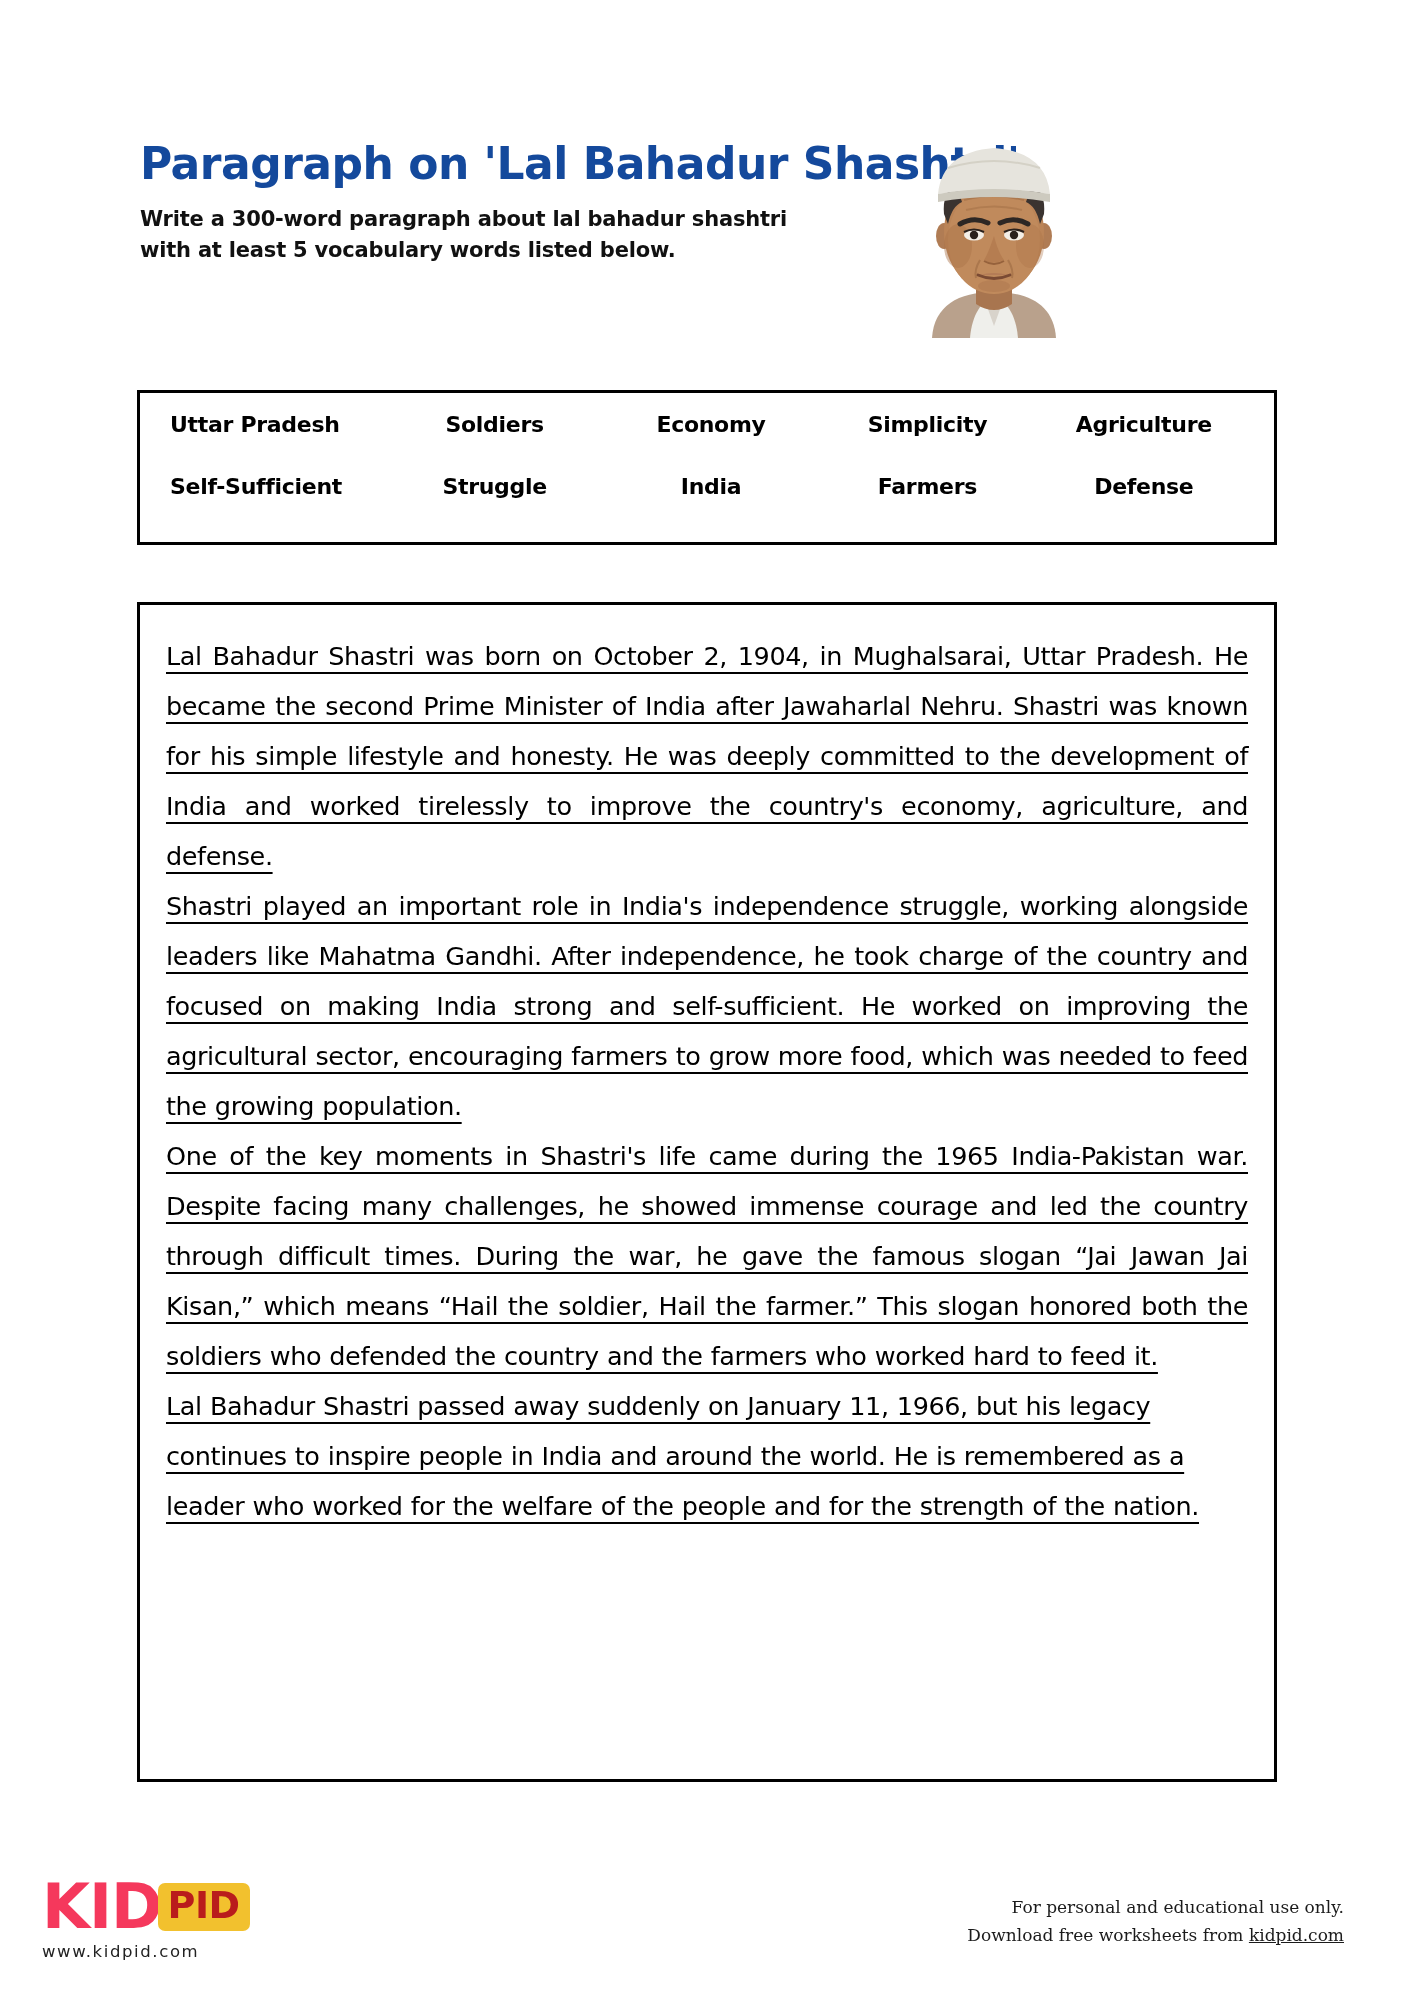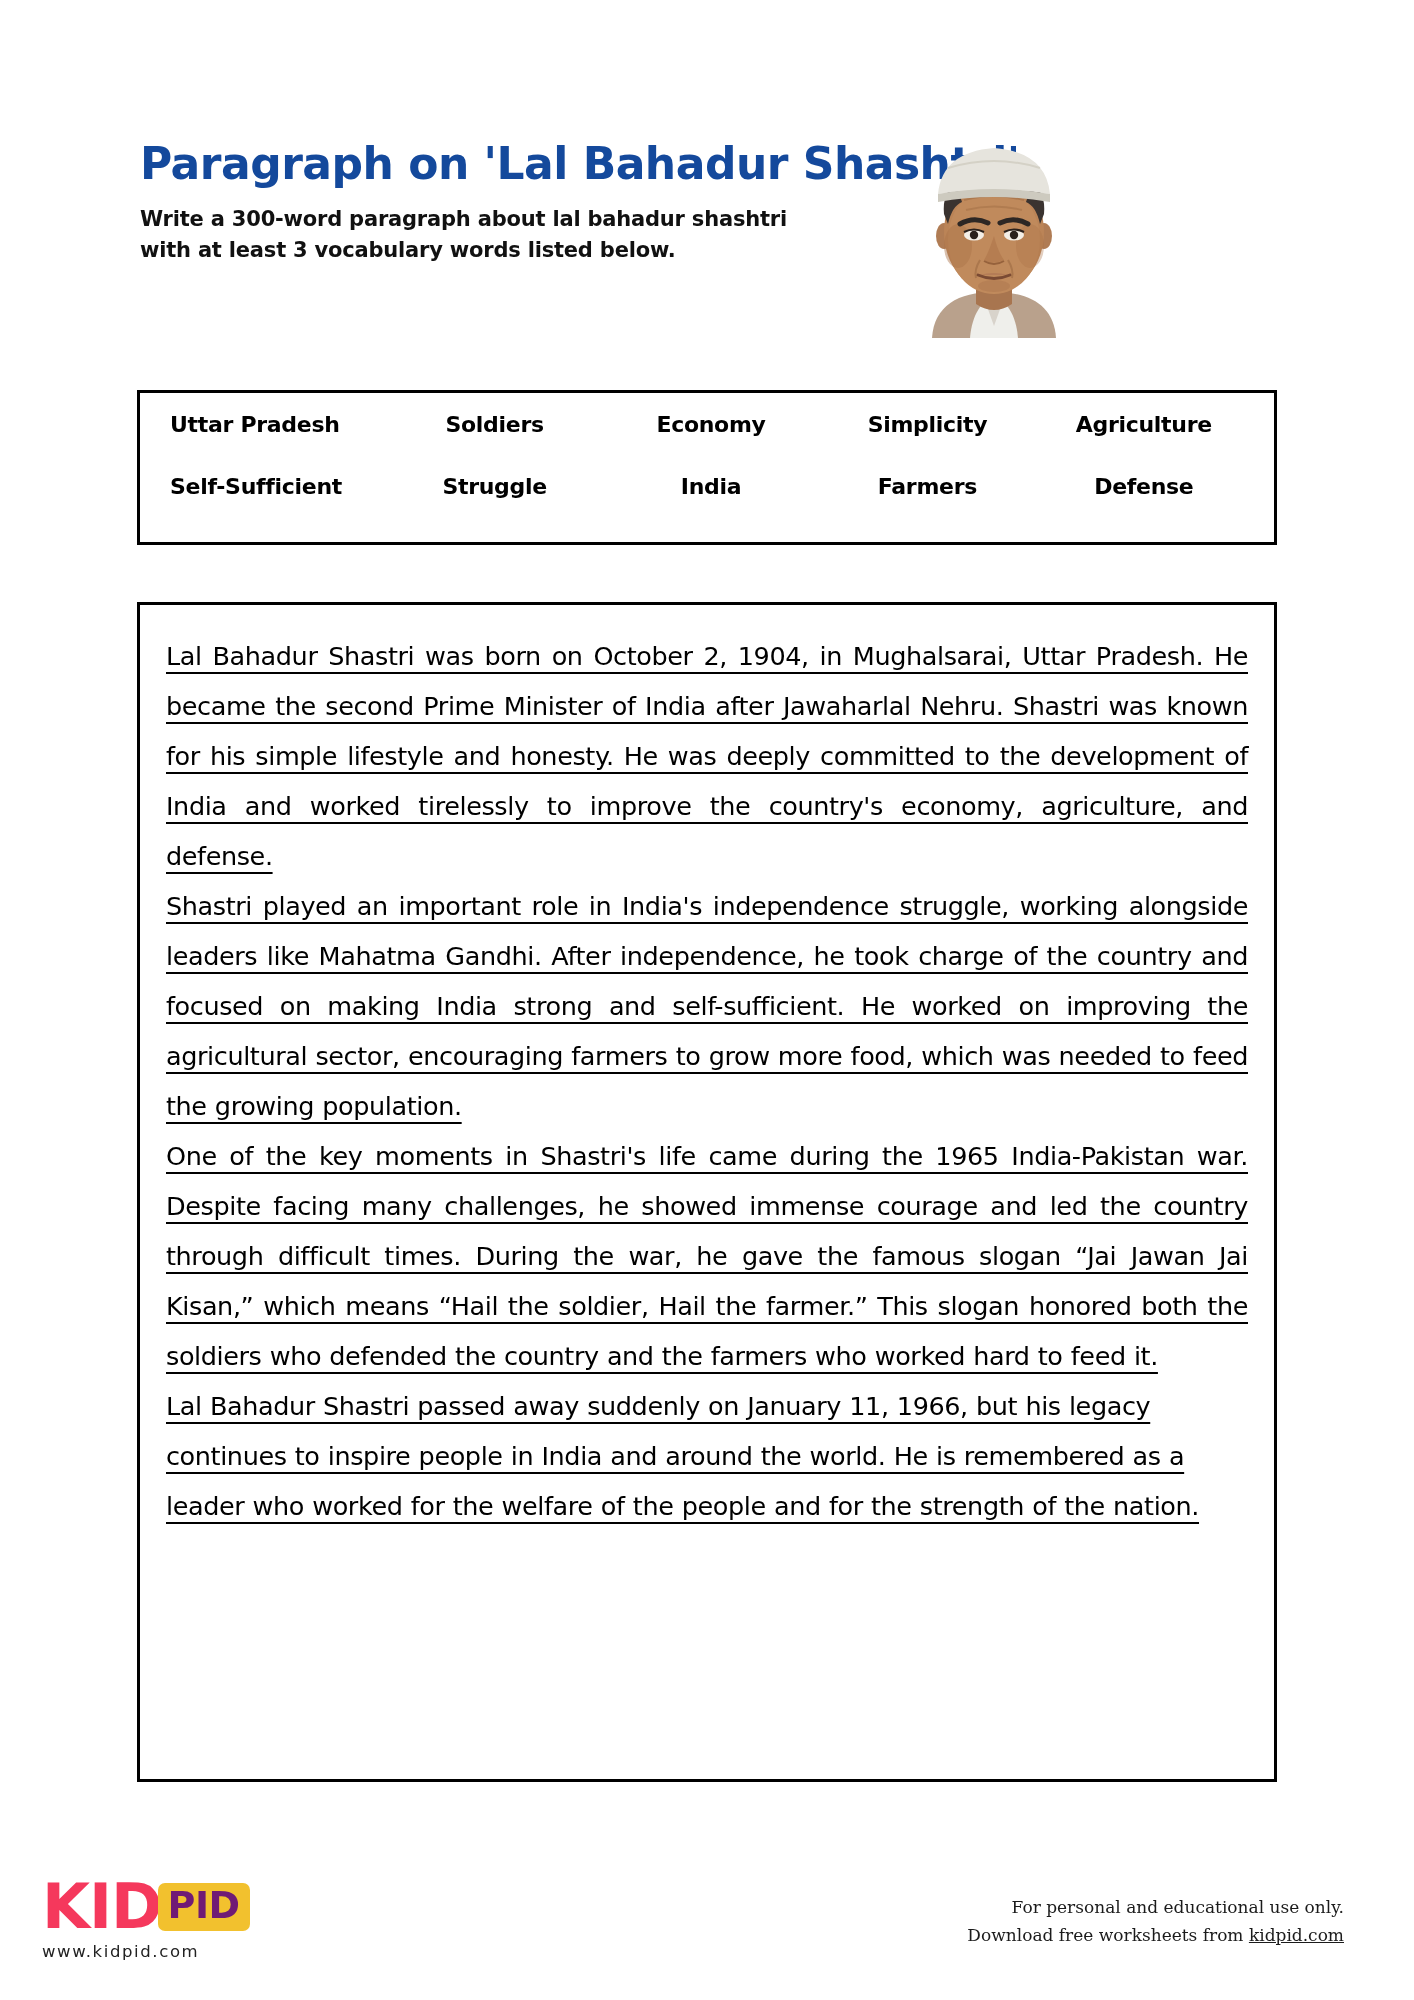--- a/index.html
+++ b/index.html
@@ -153,21 +153,21 @@
     font-weight: 700;
     color: #f5385c;
     letter-spacing: -1px;
     line-height: 1;
   }
 
   .logo-pid {
     font-family: "DejaVu Sans", sans-serif;
     font-size: 38px;
     font-weight: 700;
-    color: #701a75;
+    color: #b91c1c;
     background: #f2c12e;
     border-radius: 7px;
     padding: 2px 10px 5px 10px;
     margin-left: -4px;
     letter-spacing: -0.5px;
     line-height: 1.08;
   }
 
   .logo-url {
     margin-top: 8px;
@@ -196,21 +196,21 @@
 </style>
 </head>
 <body>
 
 <div class="page">
 
   <div class="header">
     <div class="worksheet-title">Paragraph on 'Lal Bahadur Shashtri'</div>
     <div class="worksheet-subtitle">
       <div>Write a 300-word paragraph about lal bahadur shashtri</div>
-      <div>with at least 3 vocabulary words listed below.</div>
+      <div>with at least 5 vocabulary words listed below.</div>
     </div>
   </div>
 
   <div class="portrait">
     <svg viewBox="0 0 160 210" xmlns="http://www.w3.org/2000/svg">
       <defs>
         <clipPath id="headclip">
           <ellipse cx="80" cy="108" rx="52" ry="62"></ellipse>
         </clipPath>
       </defs>

